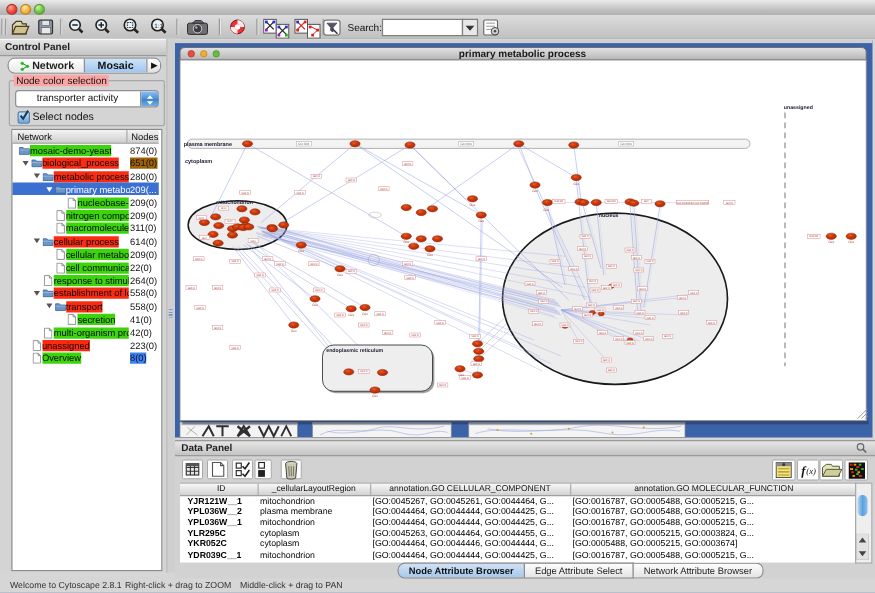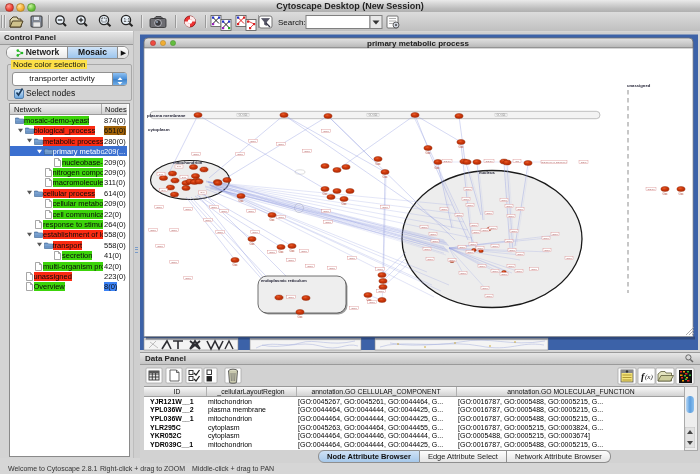--- a/index.html
+++ b/index.html
@@ -8,22 +8,20 @@
 </style></head><body>
 
 <div class="abs" style="left:0;top:0;width:700px;height:12px;
   background:linear-gradient(#eaeaea,#bdbdbd 70%,#b0b0b0);border-bottom:1px solid #707070;">
  <div class="abs" style="left:4.5px;top:2.5px;width:7px;height:7px;border-radius:50%;
    background:radial-gradient(circle at 35% 30%,#ff9f97,#ee3f32 60%,#c42014);border:.5px solid #ad3a30"></div>
  <div class="abs" style="left:15.5px;top:2.5px;width:7px;height:7px;border-radius:50%;
    background:radial-gradient(circle at 35% 30%,#ffe3a0,#f5ae34 60%,#d98f17);border:.5px solid #b88b32"></div>
  <div class="abs" style="left:26.5px;top:2.5px;width:7px;height:7px;border-radius:50%;
    background:radial-gradient(circle at 35% 30%,#c9f2a0,#67c239 60%,#44a01c);border:.5px solid #5e9e3e"></div>
- <div class="abs" style="left:0;top:1px;width:700px;text-align:center;font-size:9px;
-   font-weight:bold;color:#222;">Cytoscape Desktop (New Session)</div>
 </div>
 
 <div class="abs" style="left:0;top:12px;width:700px;height:19px;
   background:linear-gradient(#dcdcdc,#c0c0c0);border-bottom:1px solid #8c8c8c;">
 <div class="tb-sep" style="left:1px"></div>
     <div class="tb-sep" style="left:4px"></div>
     <div class="tb-sep" style="left:48px"></div>
     <div class="tb-sep" style="left:141px"></div>
     <div class="tb-sep" style="left:175px"></div>
     <div class="tb-sep" style="left:205px"></div>
@@ -148,21 +146,21 @@
         <circle cx="6" cy="4" r="1.3" fill="#2b2"></circle>
      <circle cx="1.8" cy="6.4" r="1.3" fill="#2b2"></circle>
    </svg>
    <div class="abs" style="left:60px;top:0;width:49px;height:11px;font-size:8.5px;font-weight:bold;color:#111;
      text-align:center;line-height:11px;background:linear-gradient(#cfe3f7,#9ec6ee);border-left:1px solid #8f8f8f">Mosaic</div>
    <div class="abs" style="left:110px;top:0;width:11px;height:11px;background:linear-gradient(#fff,#e0e0e0);
      border-left:1px solid #8f8f8f;font-size:7px;text-align:center;line-height:11px;color:#111">▶</div>
  </div>
 
  <div class="abs" style="left:7px;top:33px;width:123px;height:35px;border:1px solid #a8a8a8;border-radius:2px;"></div>
- <div class="abs" style="left:11px;top:28.5px;background:#fde047;padding:0 2px;font-size:8px;color:#111;">Node color selection</div>
+ <div class="abs" style="left:11px;top:28.5px;background:#fca5a5;padding:0 2px;font-size:8px;color:#111;">Node color selection</div>
 
  <div class="abs" style="left:12px;top:41px;width:113px;height:12px;background:#fff;border:1px solid #919191;border-radius:3px;">
    <div class="abs" style="left:0;top:0;width:98px;text-align:center;font-size:8px;color:#111;line-height:12px;">transporter activity</div>
    <div class="abs" style="left:99px;top:0;width:14px;height:12px;border-radius:0 3px 3px 0;
      background:linear-gradient(#8fc1f2,#4a8fd8 50%,#3a7fc8 50%,#71aee8);border-left:1px solid #919191">
      <svg width="14" height="12" viewBox="0 0 14 12">
        <path d="M4.5 5 L7 2.2 L9.5 5 Z" fill="#fff"></path>
        <path d="M4.5 7 L7 9.8 L9.5 7 Z" fill="#fff"></path>
      </svg>
    </div>

